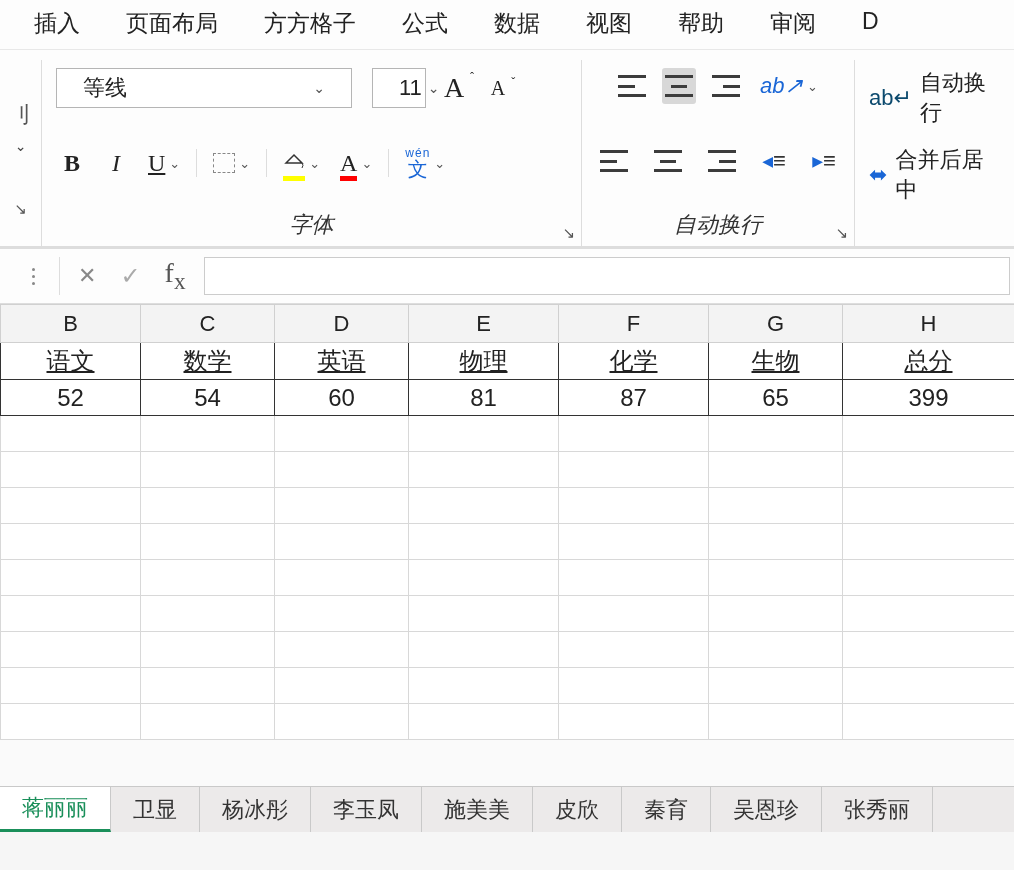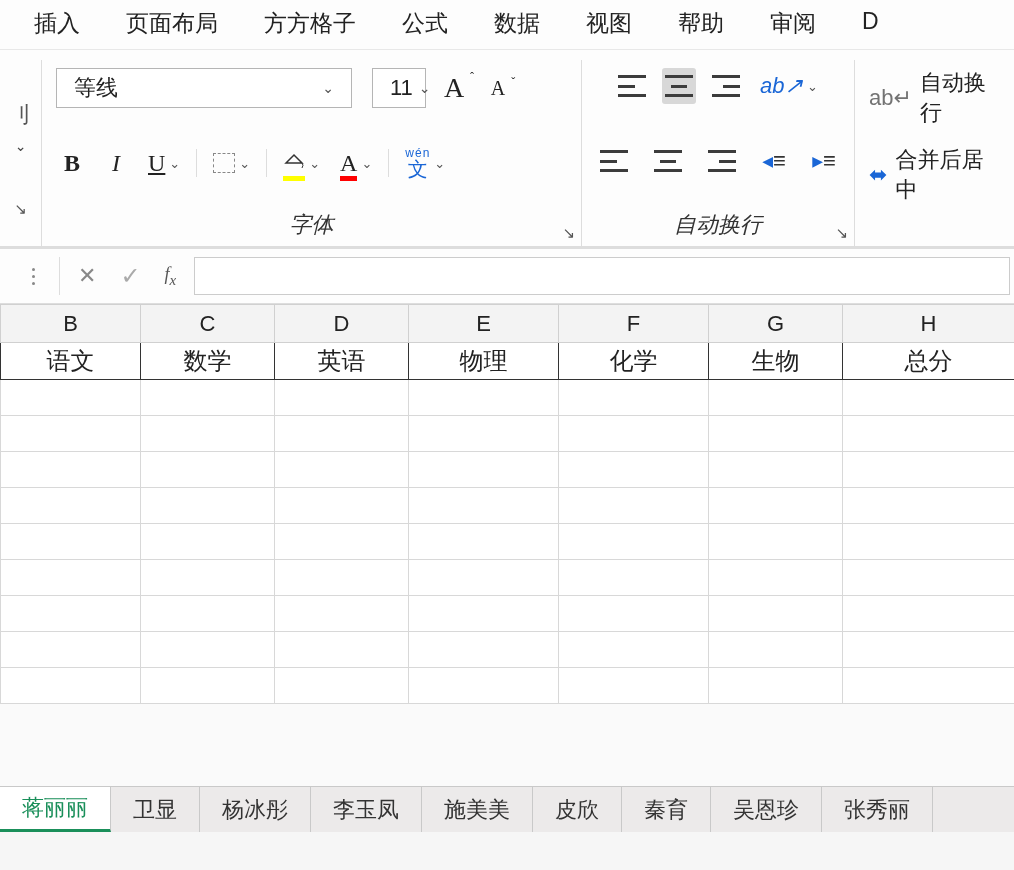--- a/index.html
+++ b/index.html
@@ -62,21 +62,21 @@
   .clip-caret { font-size: 14px; color:#444; }
   .clip-launch { margin-top: 46px; font-size: 15px; color:#555; }
 
   
   .font-sel, .size-sel {
     border: 1px solid #b5b5b5;
     background: #fff;
     height: 40px;
     font-size: 22px;
     display:flex; align-items:center; justify-content:space-between;
-    padding: 0 17px;
+    padding: 0 26px;
   }
   .font-sel { width: 296px; }
   .size-sel { width: 54px; margin-left: 8px; }
   .caret { font-size: 14px; color:#555; margin-left:6px; }
   .bigA { font-size: 28px; font-family: "Times New Roman", serif; position:relative;}
   .bigA sup { font-size:12px; position:absolute; top:-2px; right:-10px;}
   .smallA { font-size: 20px; font-family: "Times New Roman", serif; position:relative; }
   .smallA sup{ font-size:12px; position:absolute; top:-2px; right:-10px;}
 
   .btn {
@@ -137,21 +137,21 @@
     background:#fdfdfd;
     padding-left: 8px;
   }
   .namebox {
     width: 52px; height:38px;
     display:flex; align-items:center; justify-content:center;
     border-right:1px solid #ddd;
   }
   .fdot { width:3px;height:3px;background:#888;border-radius:50%; margin:2px 0;}
   .fbar-btns { display:flex; gap:24px; padding:0 18px; align-items:center;}
-  .fx { font-style:italic; font-family:"Times New Roman",serif; font-size:18px; color:#555;}
+  .fx { font-family:"Times New Roman",serif; font-size:28px; color:#555;}
   .formula-input {
     flex:1; height:38px; border:1px solid #ccc; background:#fff;
     margin-right:4px;
   }
   .xmark{ font-size:22px; color:#888; font-weight:300;}
   .chk{ font-size:24px; color:#aaa;}
 
   
   .grid-wrap { position:relative; background:#fff; }
   table.sheet {
@@ -169,21 +169,21 @@
   }
   .sheet td {
     border:1px solid #d8d8d8;
     height:36px;
     text-align:center;
     font-size:24px;
     padding:2px 4px;
   }
   
   .dark td { border:1.5px solid #333; }
-  .dark-top td { border-top:1.5px solid #333; }
+  .dark-top td { border-top:1.5px solid #333;text-decoration:underline; }
 
   
   .tabs {
     position:absolute; left:0; right:0; top: 786px;
     display:flex;
     background:#eceaea;
     height: 46px;
     border-top:1px solid #c9c9c9;
   }
   .tab {
@@ -336,21 +336,21 @@
       <div class="btn indent-btn"><span class="tri">◀</span>≡</div>
       <div class="btn indent-btn"><span class="tri">▶</span>≡</div>
     </div>
     <div class="group-title">自动换行</div>
     <div class="launcher">↘</div>
   </div>
 
   <div class="ribbon-group noborder" style="flex:1">
     <div class="row">
       <div class="big-btn">
-        <span style="color:#737373">ab↵</span>
+        <span style="color:#0c4a6e">ab↵</span>
         <span>自动换行</span>
       </div>
     </div>
     <div class="row row2">
       <div class="big-btn">
         <span style="color:#1a66d6">⬌</span>
         <span>合并后居中</span>
       </div>
     </div>
     <div class="group-title">&nbsp;</div>
@@ -396,20 +396,29 @@
   </tr>
   <tr class="dark dark-top">
     <td>语文</td>
     <td>数学</td>
     <td>英语</td>
     <td>物理</td>
     <td>化学</td>
     <td>生物</td>
     <td>总分</td>
   </tr>
+  <tr class="dark">
+    <td>52</td>
+    <td>54</td>
+    <td>60</td>
+    <td>81</td>
+    <td>87</td>
+    <td>65</td>
+    <td>399</td>
+  </tr>
 
   <tr>
           <td></td>
           <td></td>
           <td></td>
           <td></td>
           <td></td>
           <td></td>
           <td></td>
         </tr>

